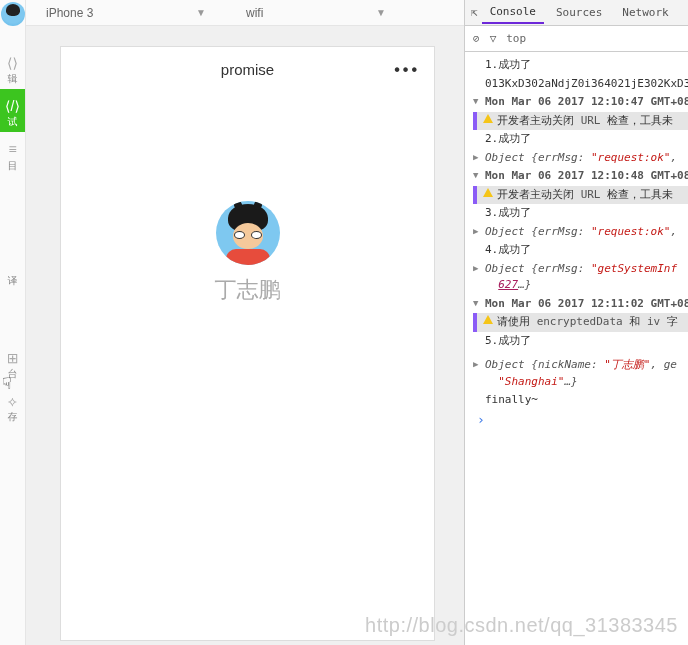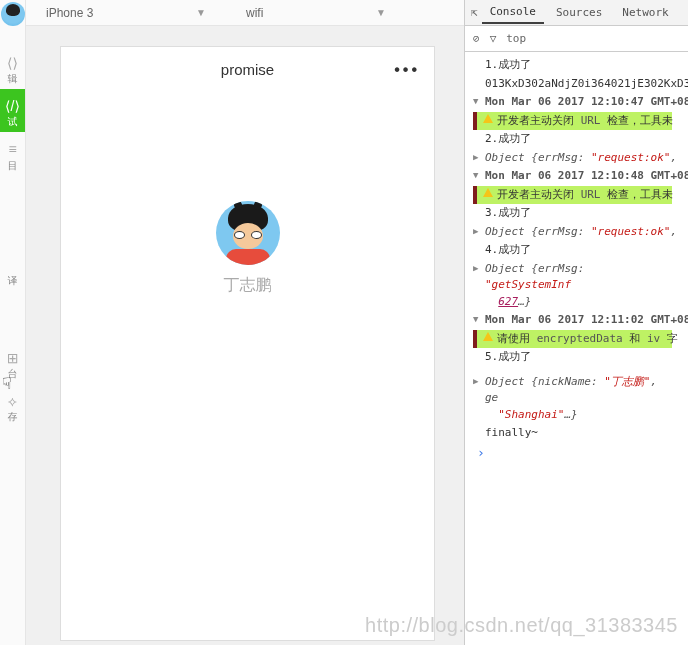--- a/index.html
+++ b/index.html
@@ -154,21 +154,21 @@
     width:11px; height:8px; border:1.5px solid #333; border-radius:50%;
     background:#fff;
   }
   .big-avatar .shirt {
     position:absolute; bottom:0; left:10px;
     width:44px; height:16px;
     background:#e74c3c; border-radius:10px 10px 0 0;
   }
   .nickname {
     text-align: center;
-    font-size: 16px;
+    font-size: 22px;
     color: #aaa;
   }
 
   
   .devtools {
     position: absolute;
     left: 464px; top: 0; right: 0; bottom: 0;
     border-left: 1px solid #ccc;
     font-family: Menlo, Consolas, monospace;
     font-size: 11px;
@@ -183,50 +183,50 @@
     gap: 4px;
     padding-left: 6px;
     background: #f3f3f3;
   }
   .dt-tab {
     padding: 4px 8px;
     color: #555;
     cursor: pointer;
   }
   .dt-tab.active {
-    border-bottom: 2px solid #404040;
+    border-bottom: 2px solid #6d28d9;
     color: #333;
   }
   .dt-toolbar {
     height: 26px;
     border-bottom: 1px solid #ccc;
     display: flex;
     align-items: center;
     gap: 10px;
     padding-left: 8px;
     color: #666;
   }
   .dt-log {
-    padding: 4px 16px 4px 8px;
+    padding: 4px 0 4px 8px;
     line-height: 1.5;
     overflow: hidden;
   }
   .log-line { padding: 1px 0 1px 12px; position: relative; white-space: nowrap; }
   .log-line .arrow {
     position: absolute; left: 0; top: 2px;
     font-size: 9px; color: #888;
   }
   .log-group-hdr {
     background: #fff;
     font-weight: bold;
     color: #555;
   }
   .warn-bar {
-    background: #bef264;
-    border-left: 4px solid #7f1d1d;
+    background: #e5e5e5;
+    border-left: 4px solid #8b5cf6;
     padding-left: 6px !important;
   }
   .warn-icon {
     display:inline-block; width:0;height:0;
     border-left:5px solid transparent;
     border-right:5px solid transparent;
     border-bottom:9px solid #f5c518;
     margin-right:4px;
     position:relative; top:-1px;
   }

